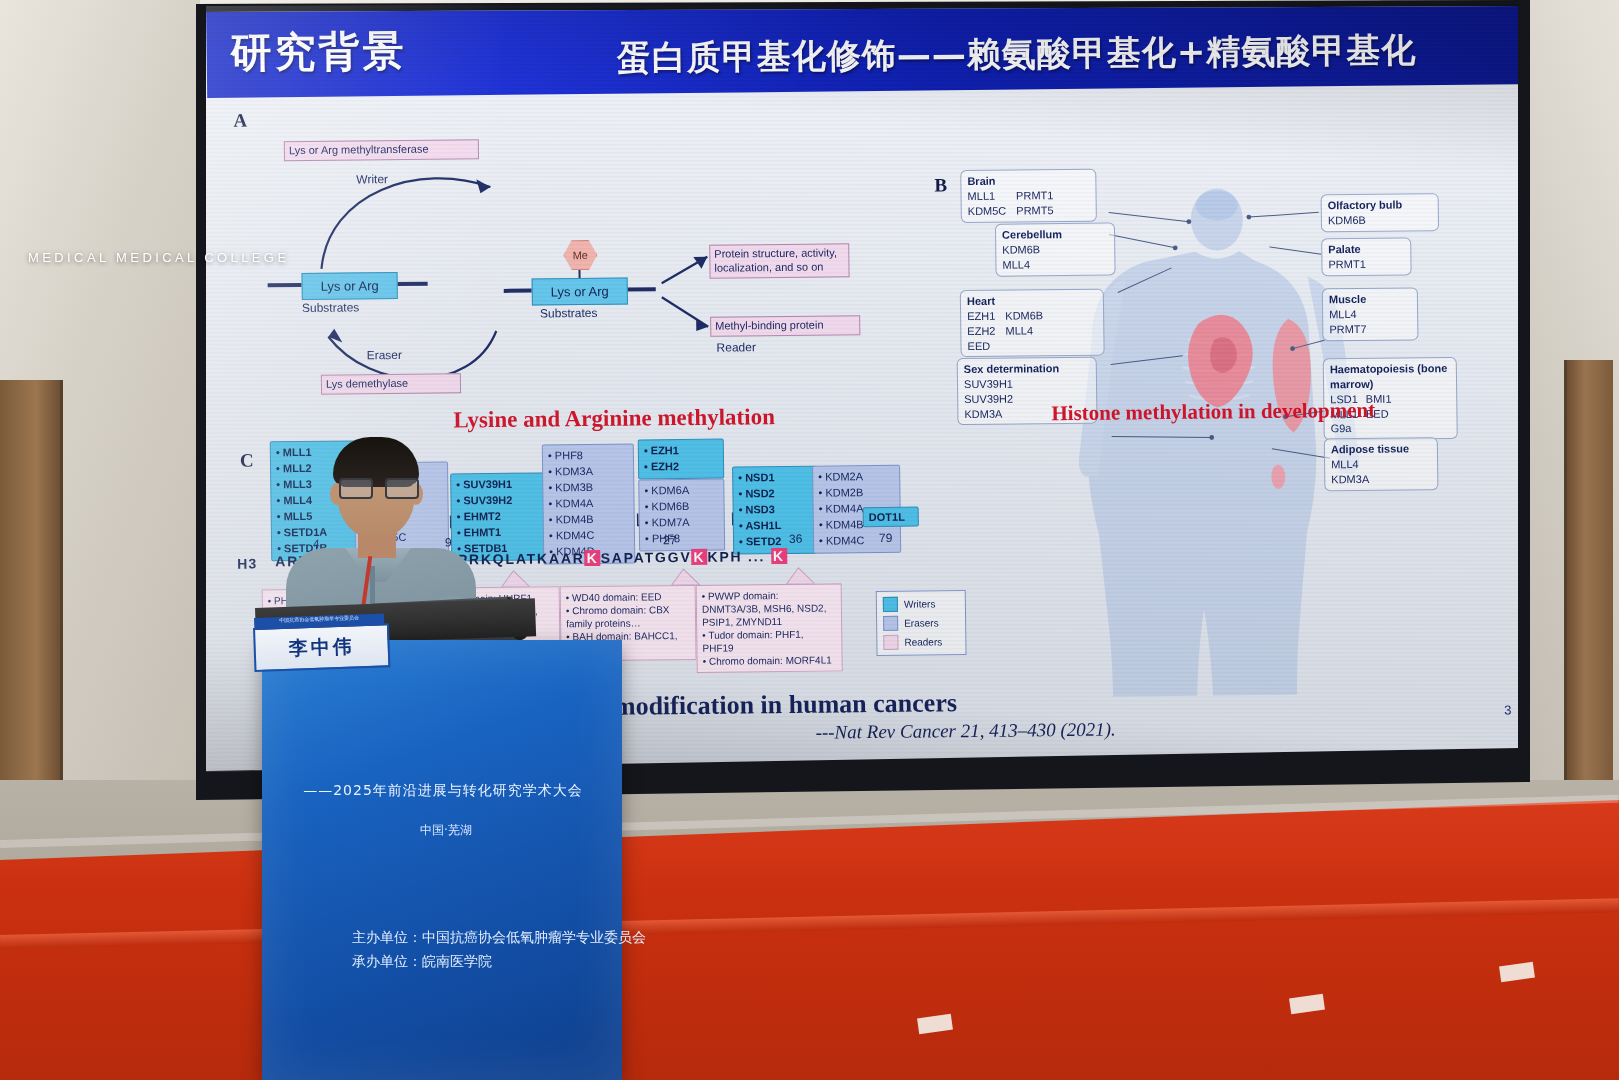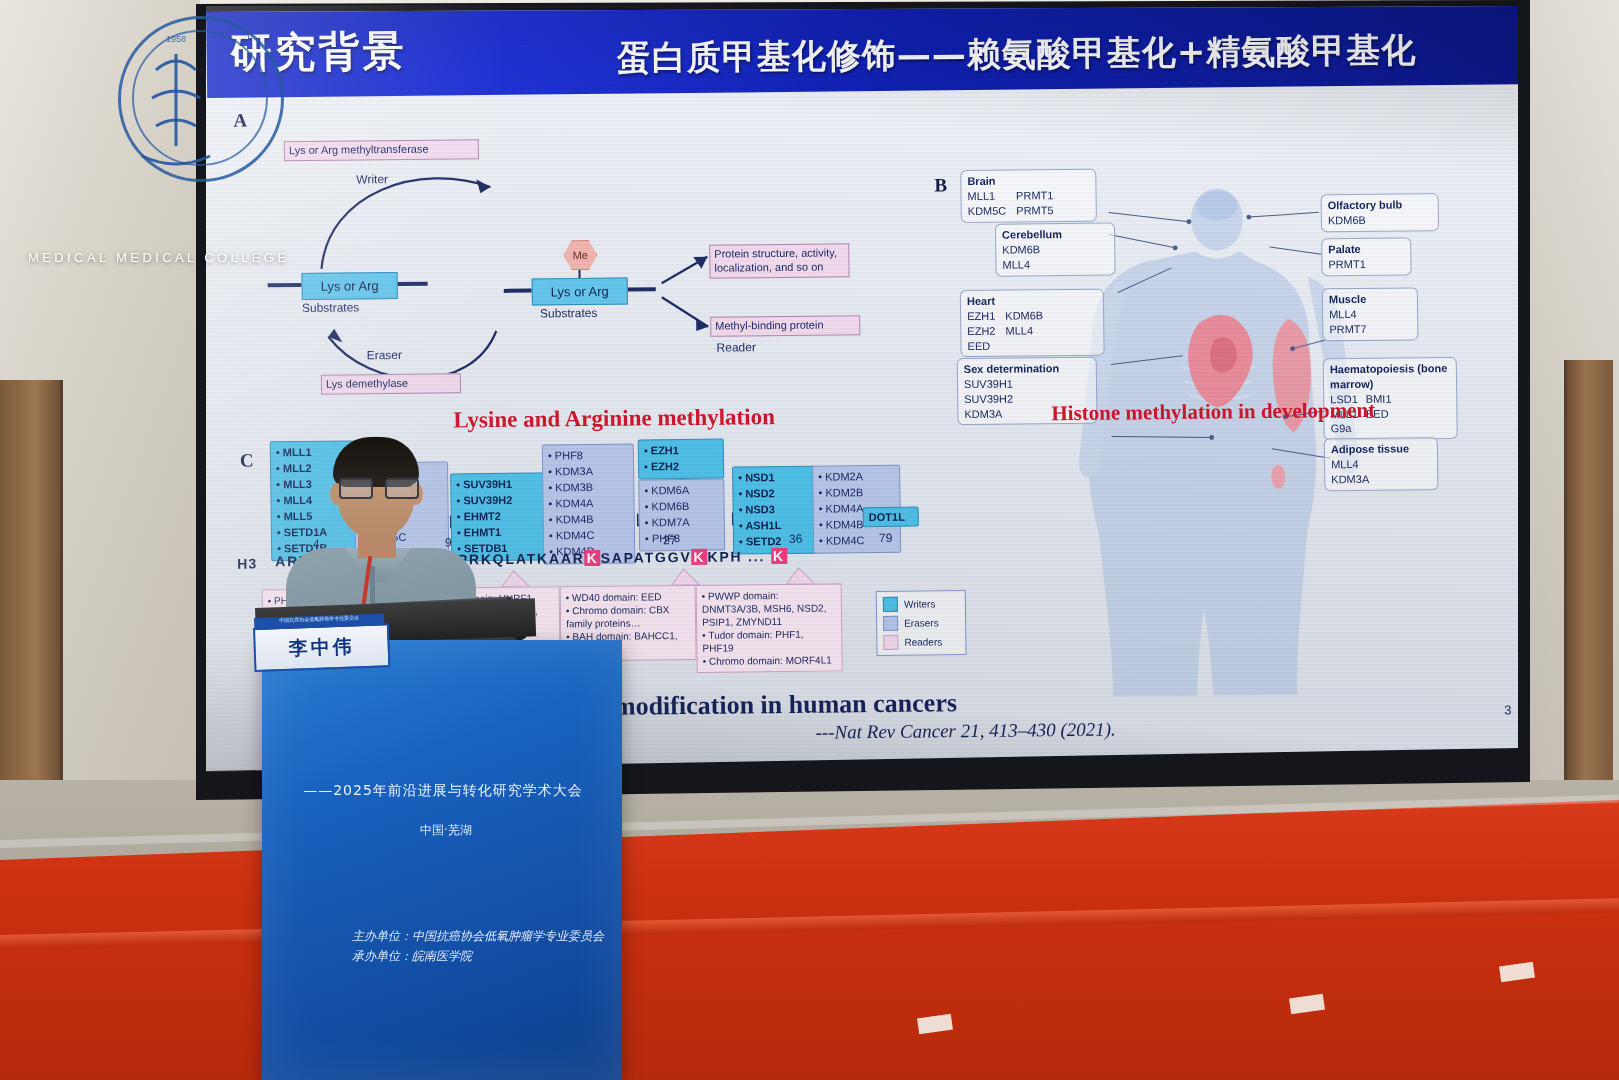--- a/index.html
+++ b/index.html
@@ -94,22 +94,22 @@
     font-family:"DejaVu Sans","Liberation Sans",sans-serif;}
   .nameplate-strip{position:absolute;left:254px;top:618px;width:130px;height:11px;
     background:#1b4fa8;transform:rotate(-2deg);transform-origin:0 0;font-size:5px;color:#cfe0ff;text-align:center;overflow:hidden;}
   .pod-t1{position:absolute;left:278px;top:748px;width:330px;text-align:center;color:#fff;
     font-size:23px;font-weight:bold;letter-spacing:1px;font-family:"DejaVu Sans","Liberation Sans",sans-serif;
     text-shadow:0 2px 5px rgba(0,0,0,.45);}
   .pod-t2{position:absolute;left:278px;top:782px;width:330px;text-align:center;color:#eaf3ff;
     font-size:14px;letter-spacing:1px;font-family:"DejaVu Sans","Liberation Sans",sans-serif;}
   .pod-t3{position:absolute;left:296px;top:822px;width:300px;text-align:center;color:#dce9ff;font-size:12px;
     font-family:"DejaVu Sans","Liberation Sans",sans-serif;}
-  .pod-org{position:absolute;left:352px;top:926px;color:#e3eeff;font-size:12px;line-height:1.7;
-    font-family:"DejaVu Sans","Liberation Sans",sans-serif;font-style:italic;}
+  .pod-org{position:absolute;left:352px;top:926px;color:#e3eeff;font-size:14px;line-height:1.7;
+    font-family:"DejaVu Sans","Liberation Sans",sans-serif;}
 
   
   .spk{position:absolute;}
   .spk-head{position:absolute;left:337px;top:443px;width:78px;height:96px;border-radius:48%/54% 54% 46% 46%;
     background:linear-gradient(180deg,#caa07f,#b68a68);}
   .spk-hair{position:absolute;left:333px;top:437px;width:86px;height:50px;border-radius:46px 46px 16px 16px;
     background:linear-gradient(180deg,#17130f,#2a2320);}
   .spk-ear-l{position:absolute;left:330px;top:483px;width:14px;height:22px;border-radius:50%;background:#bf9271;}
   .spk-ear-r{position:absolute;left:409px;top:483px;width:14px;height:22px;border-radius:50%;background:#bf9271;}
   .glasses{position:absolute;left:339px;top:478px;width:76px;height:20px;}
@@ -447,28 +447,14 @@
   <div class="nameplate">
     <span>李中伟</span>
   </div>
   <div class="pod-t2">——2025年前沿进展与转化研究学术大会</div>
   <div class="pod-t3">中国·芜湖</div>
   <div class="pod-org">
     <div>主办单位：中国抗癌协会低氧肿瘤学专业委员会</div>
     <div>承办单位：皖南医学院</div>
   </div>
 
-  <div class="wm">
-    <div class="wm-seal"></div>
-    <div class="wm-seal-in"></div>
-    <svg width="230" height="200" viewBox="0 0 230 200" style="position:absolute;left:0;top:0;">
-      <g stroke="rgba(35,85,160,.9)" stroke-width="3" fill="none">
-        <path d="M120 48 L120 140"></path>
-        <path d="M100 64 q20 -18 40 0"></path>
-        <path d="M96 92 q24 -14 48 0"></path>
-        <path d="M100 120 q20 -12 40 0"></path>
-        <path d="M86 150 q34 16 68 0"></path>
-      </g>
-      <text x="120" y="36" fill="rgba(35,85,160,.8)" font-size="9" text-anchor="middle" font-family="Liberation Sans, sans-serif">1958</text>
-    </svg>
-  </div>
   <div class="wm-name-en">MEDICAL MEDICAL COLLEGE</div>
 </div>
 
 </body></html>

